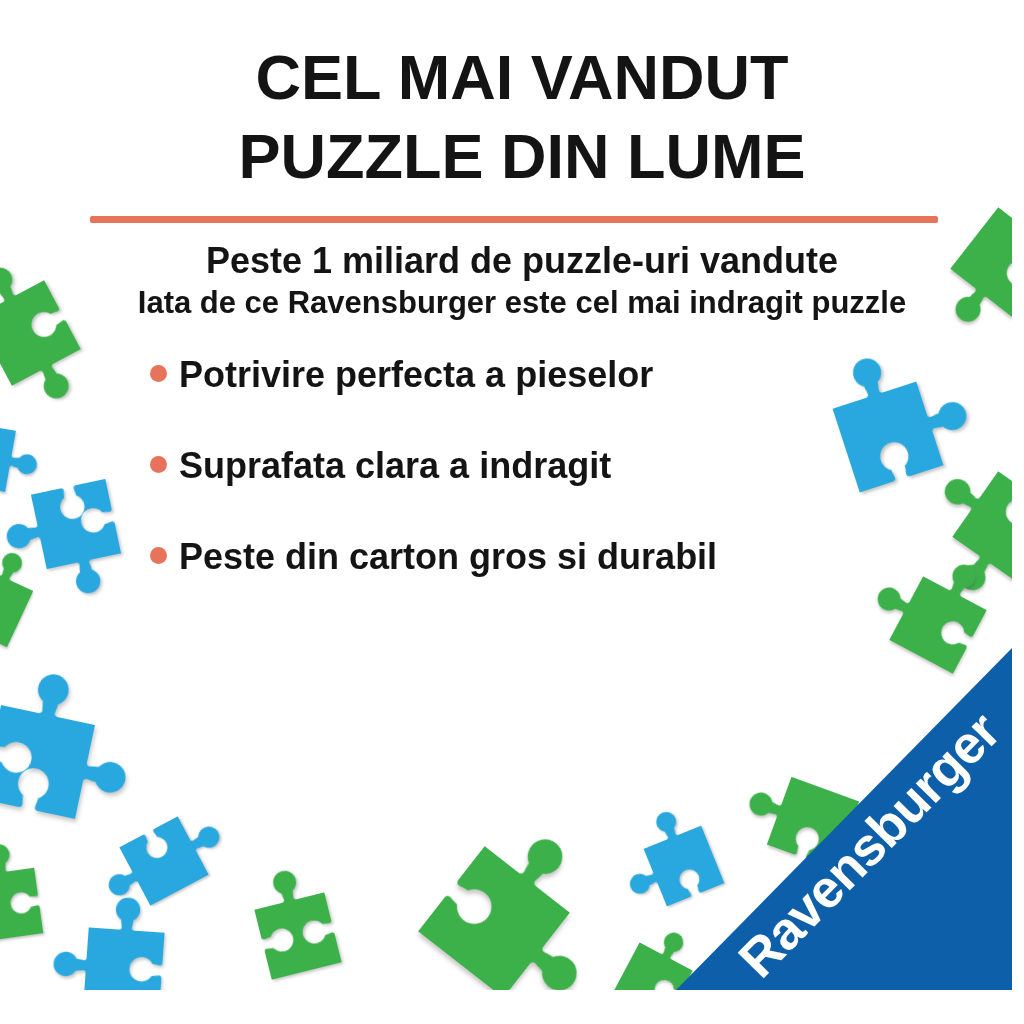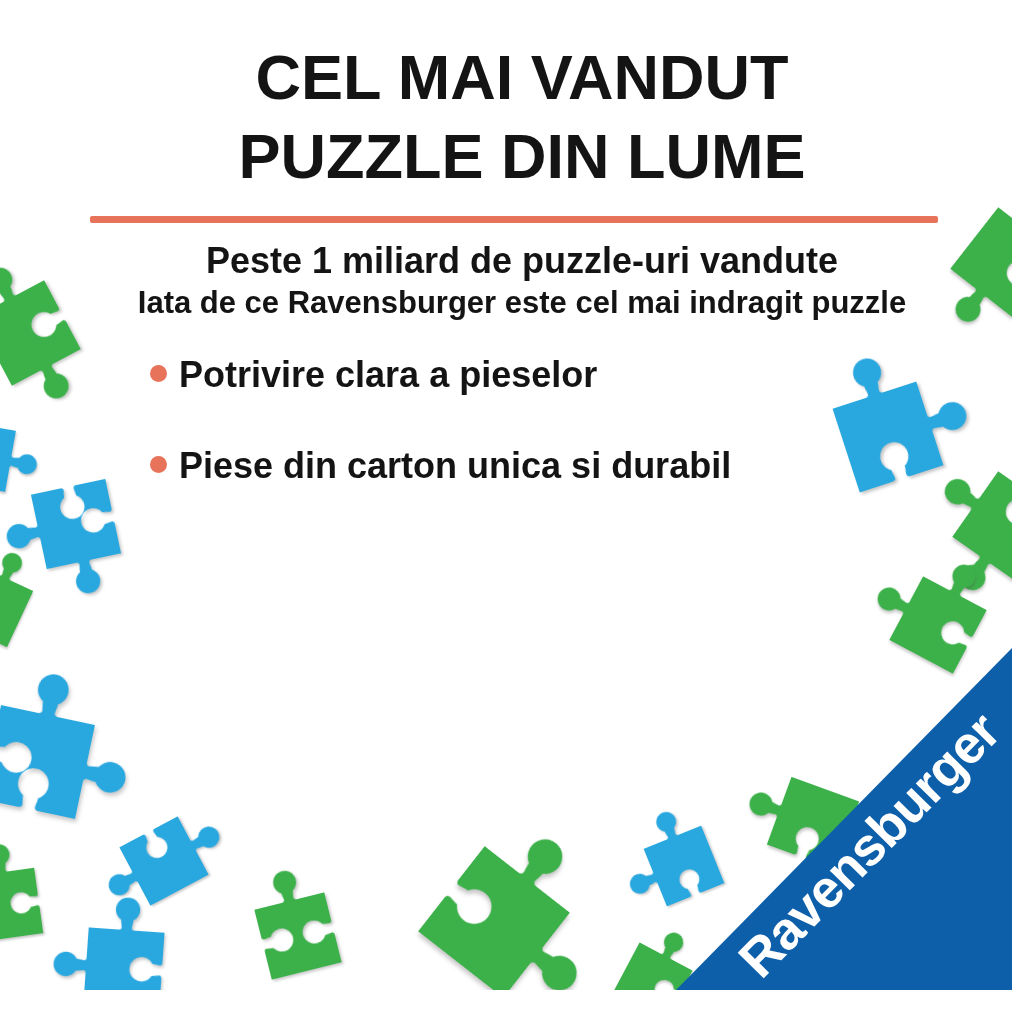--- a/index.html
+++ b/index.html
@@ -58,21 +58,25 @@
     </h1>
 
     <div class="divider"></div>
 
     <div class="sub1">Peste 1 miliard de puzzle-uri vandute</div>
     <div class="sub2">Iata de ce Ravensburger este cel mai indragit puzzle</div>
 
     <ul class="features">
       <li>
         <span class="dot"></span>
-        <span>Potrivire clara a pieselor</span>
+        <span>Potrivire perfecta a pieselor</span>
       </li>
       <li>
         <span class="dot"></span>
-        <span>Piese din carton unica si durabil</span>
+        <span>Suprafata clara a indragit</span>
+      </li>
+      <li>
+        <span class="dot"></span>
+        <span>Peste din carton gros si durabil</span>
       </li>
     </ul>
   </div>
 </div>
 
 </body></html>

